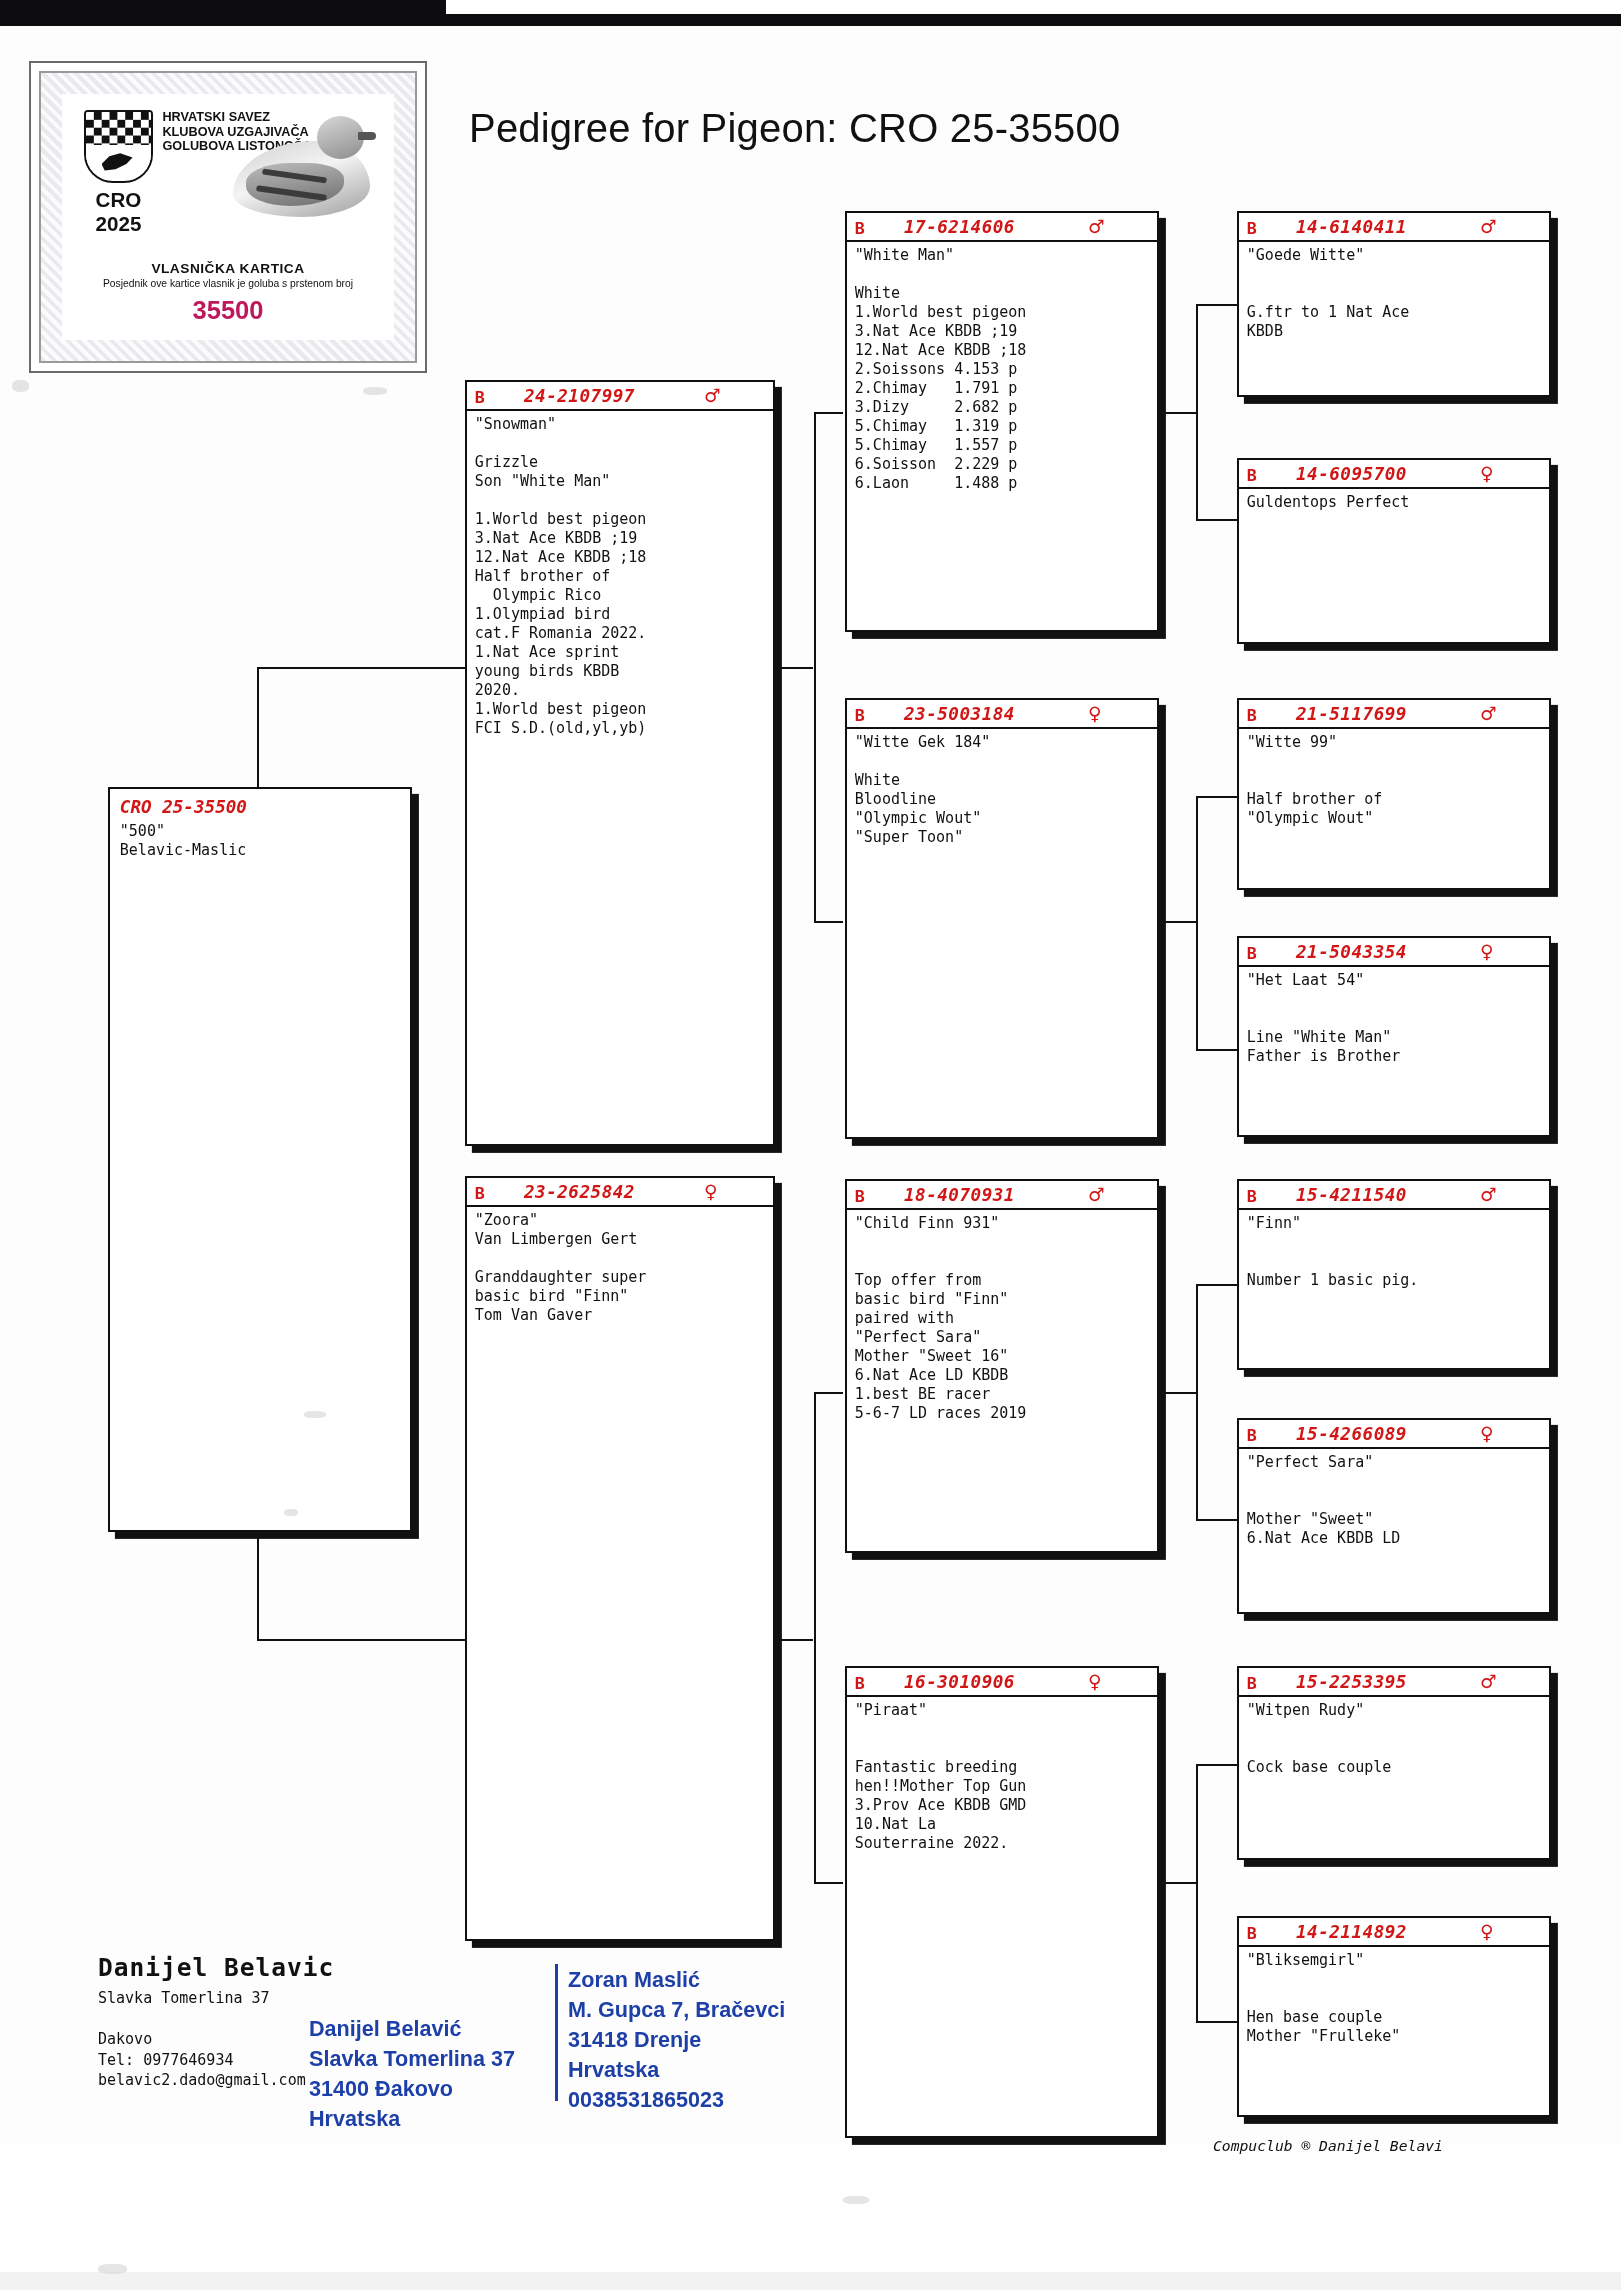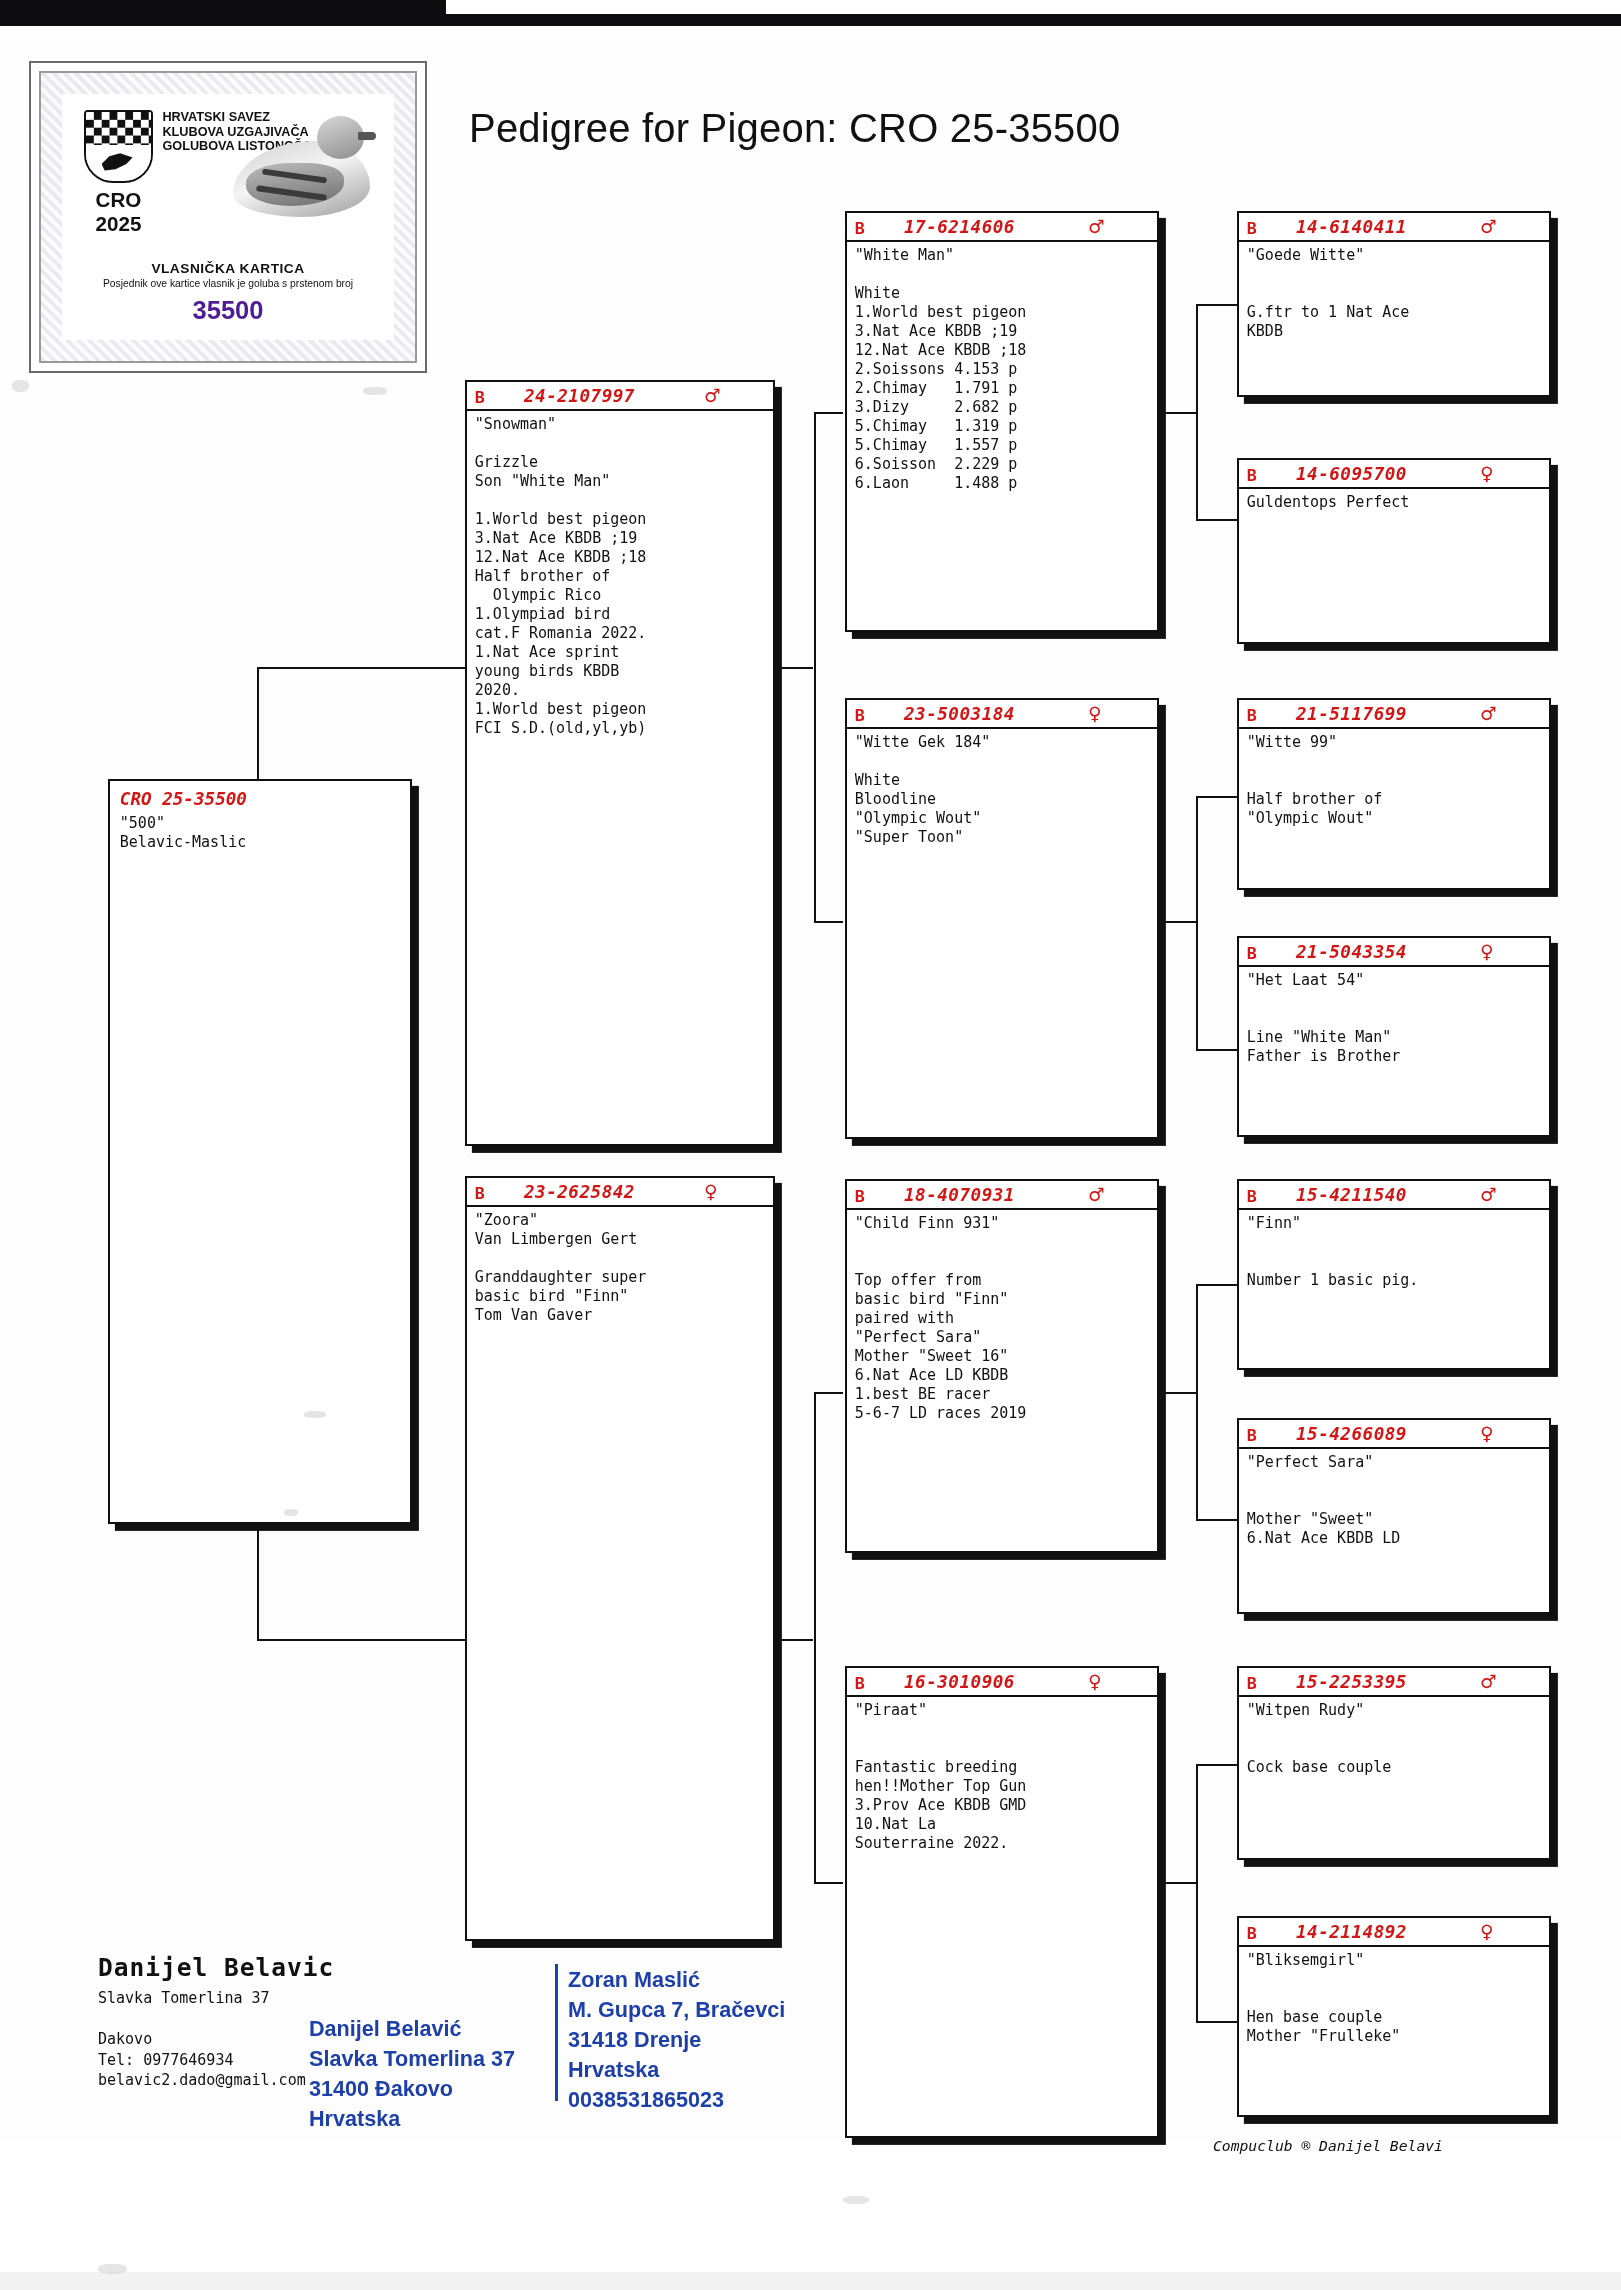--- a/index.html
+++ b/index.html
@@ -111,21 +111,21 @@
     font-size:13.7px;font-weight:bold;color:#111;letter-spacing:0.5px;
   }
   .stamp-note{
     position:absolute;left:0;right:0;top:184px;text-align:center;
     font-family:"Liberation Sans",sans-serif;
     font-size:10.3px;color:#111;
   }
   .stamp-ring{
     position:absolute;left:0;right:0;top:202px;text-align:center;
     font-family:"Liberation Sans",sans-serif;
-    font-size:25.5px;font-weight:bold;color:#4c1d95;
+    font-size:25.5px;font-weight:bold;color:#be185d;
   }
   .page-title{
     position:absolute;left:469px;top:106px;
     font-family:"Liberation Sans",sans-serif;
     font-size:40px;color:#111;
     letter-spacing:0.2px;
   }
   
   .box{
     position:absolute;
@@ -158,21 +158,21 @@
   .box .body{
     position:absolute;left:7.8px;top:33px;right:3.9px;bottom:3.9px;
     font-family:"DejaVu Sans Mono",monospace;
     font-size:15px;line-height:19px;color:#111;
     white-space:pre;
     overflow:hidden;
   }
   
   .subject{
     position:absolute;background:#fff;border:2px solid #101010;
-    box-sizing:border-box;box-shadow:6.9px 6.9px 0 0 #111;
+    box-sizing:border-box;box-shadow:6.9px 6.9px 0 0 #111;margin-top:8px;
   }
   .subject .s-ring{
     position:absolute;left:9.8px;top:7.8px;
     font-family:"DejaVu Sans Mono",monospace;
     font-size:17.6px;font-weight:bold;font-style:italic;color:#d21515;
   }
   .subject .s-body{
     position:absolute;left:9.8px;top:33px;right:5.9px;
     font-family:"DejaVu Sans Mono",monospace;
     font-size:15px;line-height:19px;color:#111;white-space:pre;

